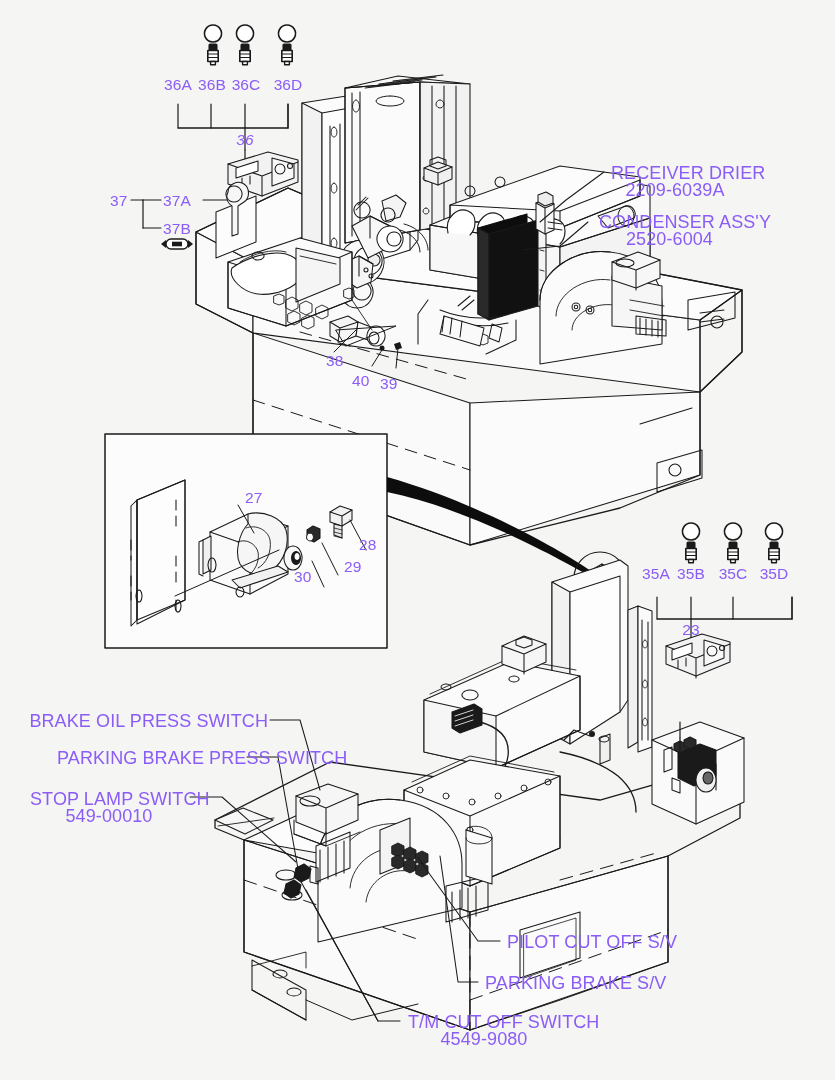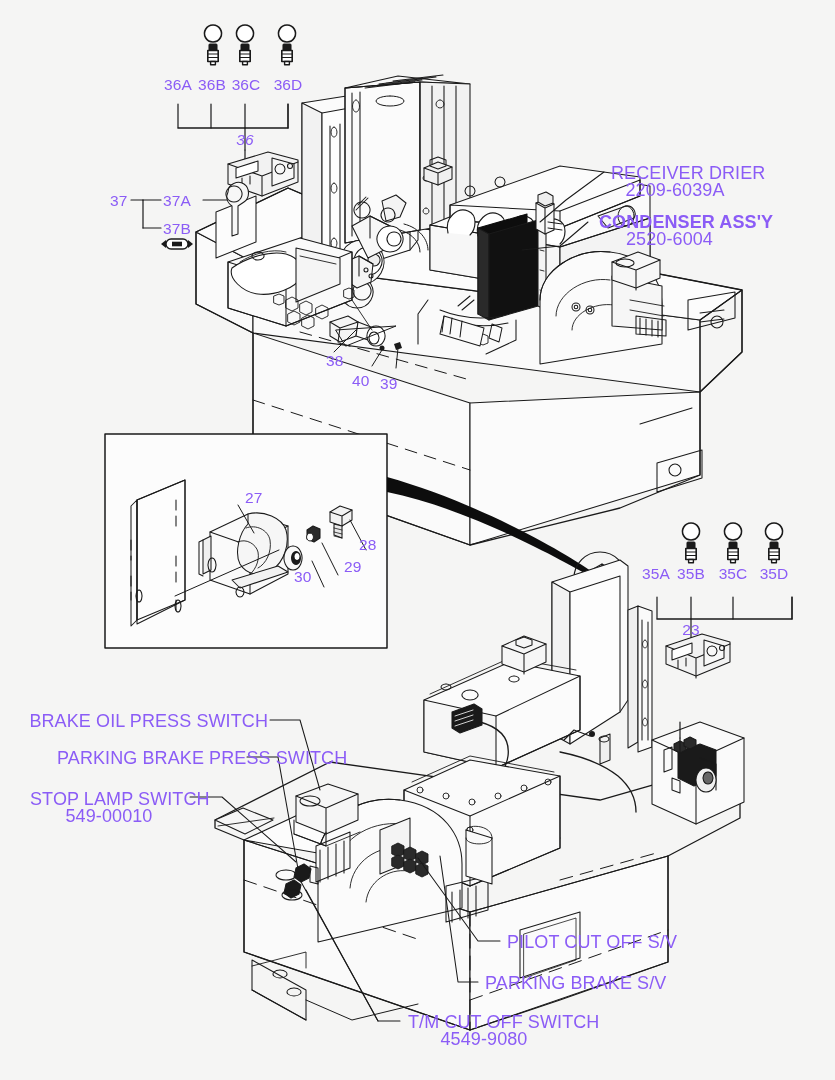--- a/index.html
+++ b/index.html
@@ -534,21 +534,21 @@
 <div class="lbl num" style="left:163px;top:192px;text-align:right;">37A</div>
 <div class="lbl num" style="left:163px;top:220px;">37B</div>
 
 <div class="lbl num" style="left:326px;top:352px;">38</div>
 <div class="lbl num" style="left:352px;top:372px;">40</div>
 <div class="lbl num" style="left:380px;top:375px;">39</div>
 
 <div class="lbl name" style="left:611px;top:163px;">RECEIVER DRIER</div>
 <div class="lbl name c" style="left:611px;top:180px;width:128px;">2209-6039A</div>
 
-<div class="lbl name" style="left:599px;top:212px;font-weight:bold;">CONDENSER ASS'Y</div>
+<div class="lbl name" style="left:599px;top:212px;">CONDENSER ASS'Y</div>
 <div class="lbl name c" style="left:599px;top:229px;width:141px;">2520-6004</div>
 
 <div class="lbl num" style="left:245px;top:489px;">27</div>
 <div class="lbl num" style="left:359px;top:536px;">28</div>
 <div class="lbl num" style="left:344px;top:558px;">29</div>
 <div class="lbl num" style="left:294px;top:568px;">30</div>
 
 <div class="lbl num c" style="left:626px;top:565px;width:60px;">35A</div>
 <div class="lbl num c" style="left:661px;top:565px;width:60px;">35B</div>
 <div class="lbl num c" style="left:703px;top:565px;width:60px;">35C</div>

